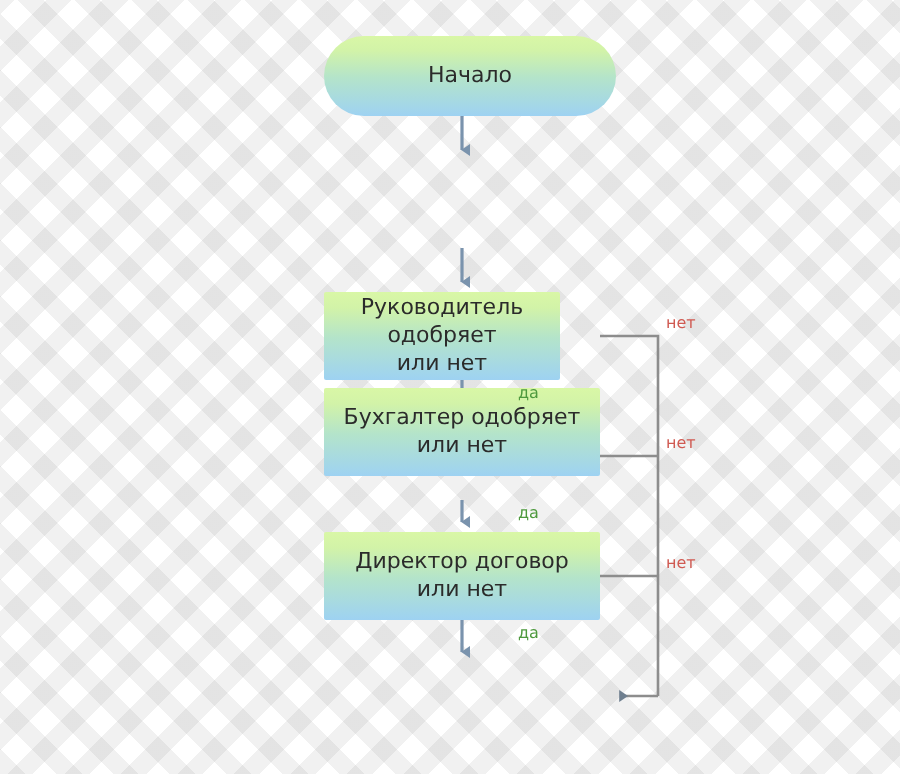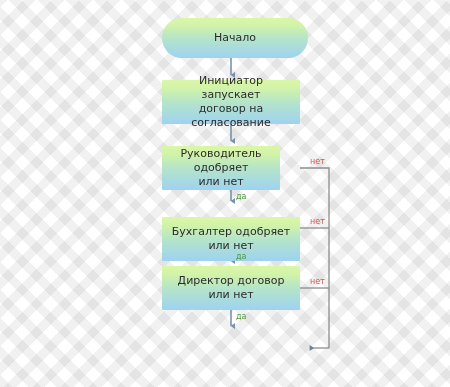--- a/index.html
+++ b/index.html
@@ -59,20 +59,21 @@
   }
   .node-label {
     padding: 0 8px;
     white-space: pre-line;
   }
   .edge-label {
     position: absolute;
     font-size: 8px;
     line-height: 9px;
     white-space: nowrap;
+    margin-left: 23px;
   }
   .edge-label-yes {
     color: #4e9a3e;
     text-align: center;
   }
   .edge-label-no {
     color: #d05a52;
   }
 </style>
 </head>
@@ -117,31 +118,27 @@
     </g>
     <g>
       <line x1="329" y1="348" x2="310" y2="348" stroke="#8d8d8d" stroke-width="1.3" marker-end="url(#arrow-left)"></line>
     </g>
   </svg>
 
   <div class="node node-terminator" style="left:162px; top:18px; width:146px; height:40px;">
     <span class="node-label">Начало</span>
   </div>
 
-  <div class="node node-process" style="left:162px; top:80px; width:138px; height:44px;">
-    <span class="node-label">Инициатор запускает
-договор на согласование</span>
-  </div>
 
   <div class="node node-process" style="left:162px; top:146px; width:118px; height:44px;">
     <span class="node-label">Руководитель одобряет
 или нет</span>
   </div>
 
-  <div class="node node-process" style="left:162px; top:217px; width:138px; height:44px;">
+  <div class="node node-process" style="left:162px; top:194px; width:138px; height:44px;">
     <span class="node-label">Бухгалтер одобряет
 или нет</span>
   </div>
 
   <div class="node node-process" style="left:162px; top:266px; width:138px; height:44px;">
     <span class="node-label">Директор договор
 или нет</span>
   </div>
 
 

